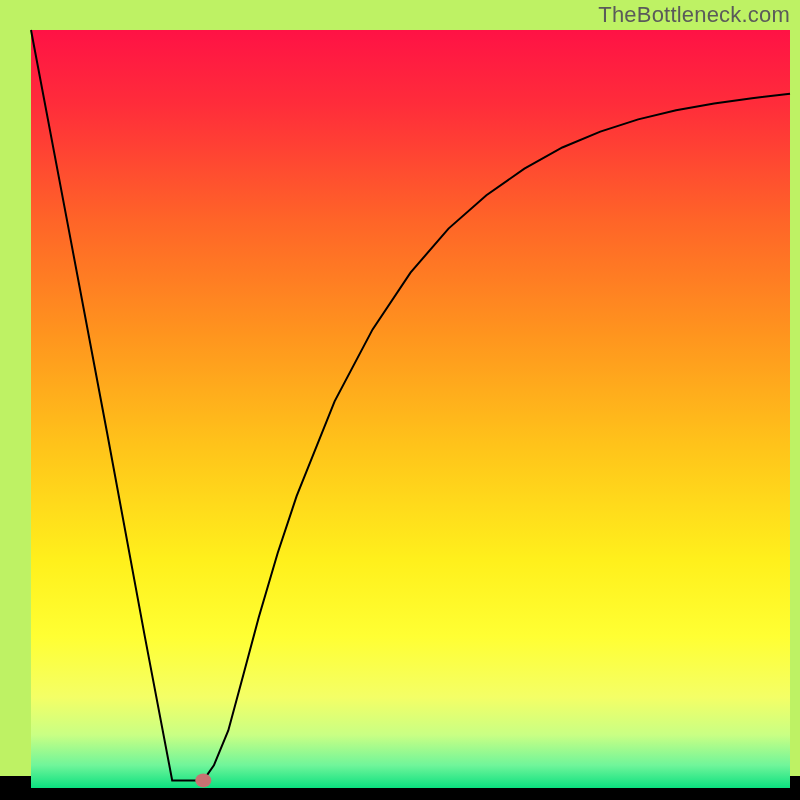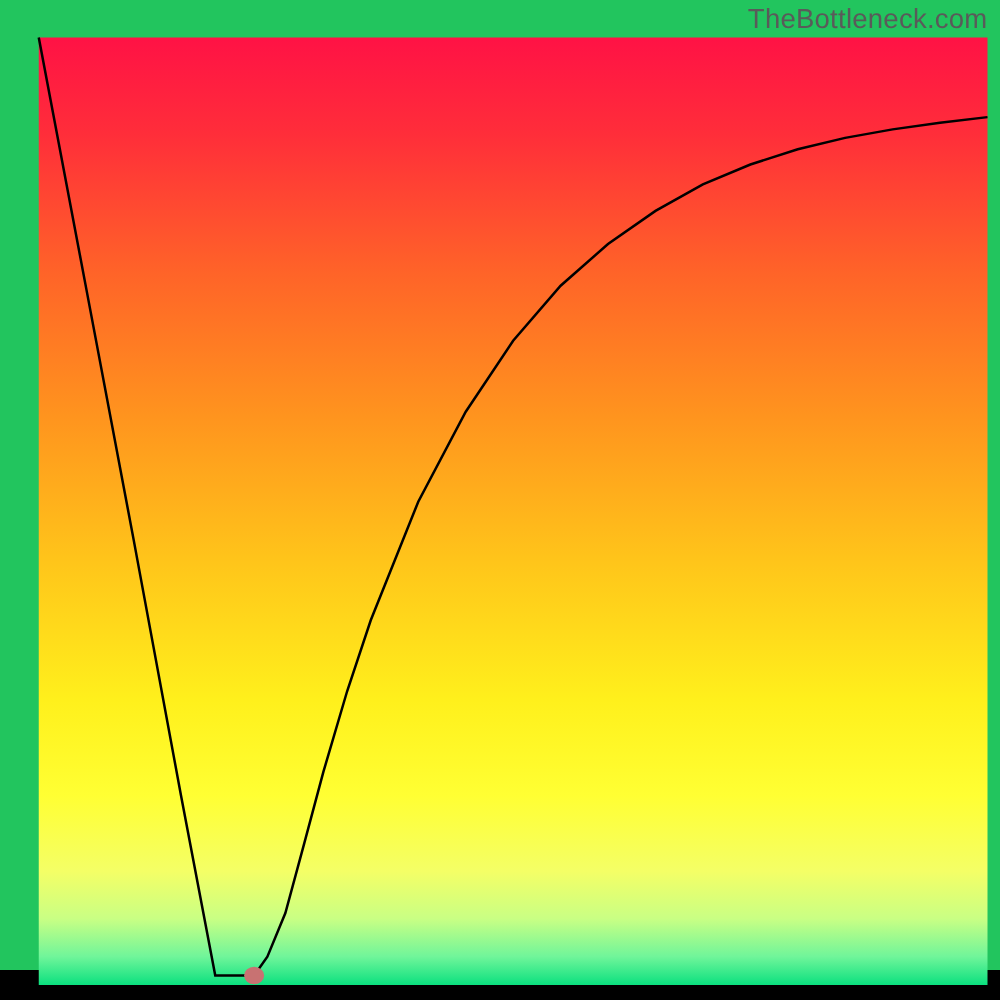--- a/index.html
+++ b/index.html
@@ -10,21 +10,21 @@
     overflow: hidden;
     background: #000;
     font-family: Arial, Helvetica, sans-serif;
   }
   .frame {
     position: absolute;
     top: 0;
     left: 0;
     width: 800px;
     height: 776px;
-    background: #22c55e;
+    background: #bef264;
   }
   .watermark {
     position: absolute;
     top: 2px;
     right: 10px;
     color: #5a5a5a;
     font-size: 22px;
     font-weight: 500;
     letter-spacing: 0.2px;
   }

